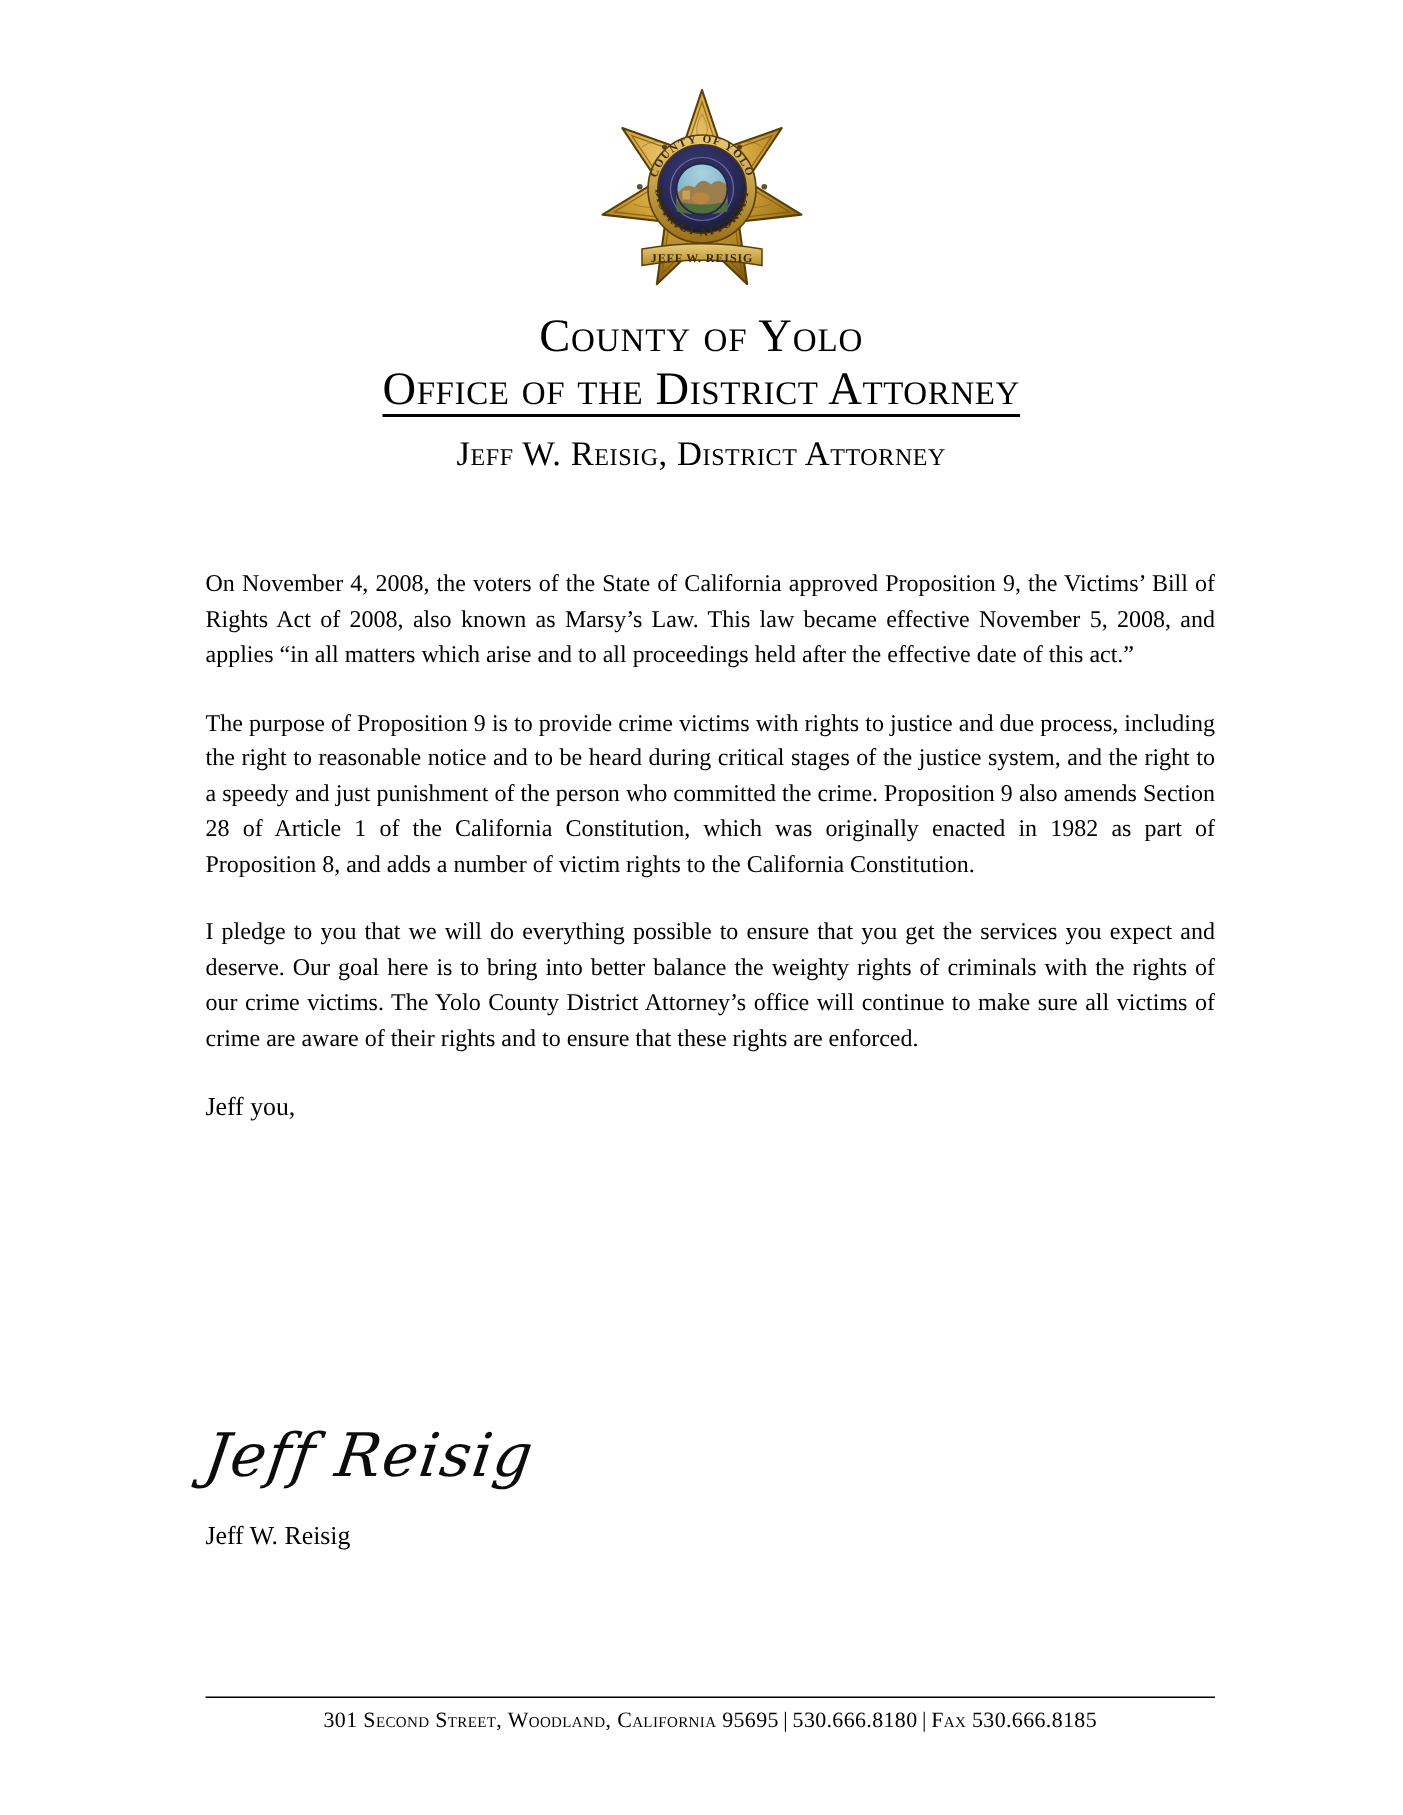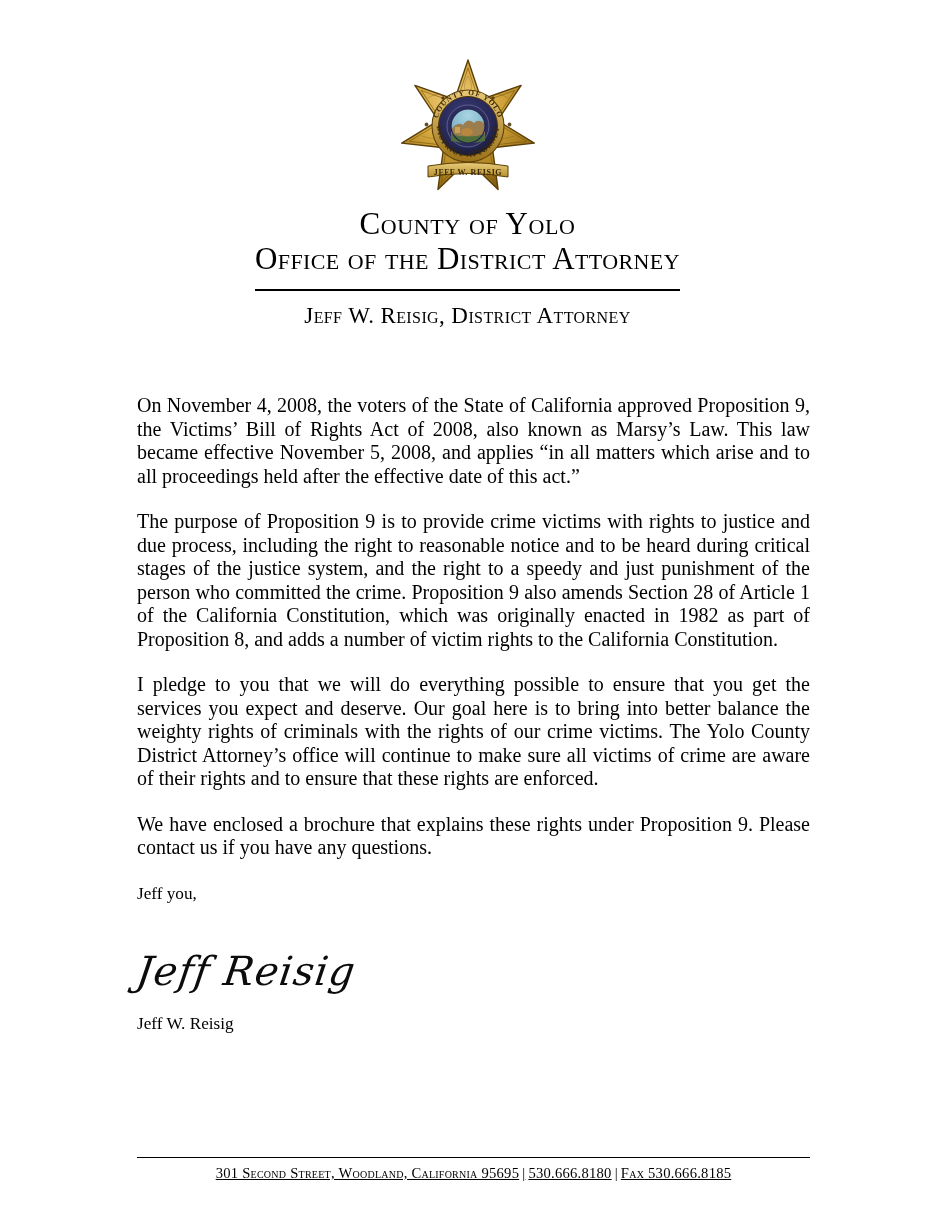--- a/index.html
+++ b/index.html
@@ -56,45 +56,45 @@
     margin: 0 0 4px 0;
     white-space: nowrap;
   }
   .lh-line2 {
     font-size: 31px;
     font-variant: small-caps;
     letter-spacing: 0.4px;
     margin: 0 0 2px 0;
     display: inline-block;
     border-bottom: 2.5px solid #000;
-    padding-bottom: 15px;
+    padding-bottom: 2px;
     white-space: nowrap;
   }
   .lh-line2-wrap { margin: 0 0 6px 0; }
   .lh-line3 {
     font-size: 23px;
     font-variant: small-caps;
     letter-spacing: 0.4px;
     margin: 11px;
     white-space: nowrap;
   }
 
   
   .body-block {
     position: absolute;
     left: 137px;
     top: 378px;
     width: 673px;
   }
   .para {
-    font-size: 20px;
+    font-size: 16px;
     line-height: 23.5px;
     text-align: justify;
     text-justify: inter-word;
-    margin: 16px 0 22px 0;
+    margin: 0 0 22px 0;
   }
   .thanks {
     font-size: 17.2px;
     line-height: 23.5px;
     text-align: left;
     margin: 0;
   }
 
   
   .signature-area {
@@ -121,24 +121,23 @@
     top: 1013px;
     font-size: 17.2px;
     line-height: 22.5px;
   }
   .sig-name-block div { white-space: nowrap; }
 
   
   .footer {
     position: absolute;
     left: 137px;
-    top: 1157px;
+    top: 1131px;
     width: 673px;
     text-align: center;
-    text-decoration: underline;
   }
   .footer-rule {
     width: 100%;
     height: 0;
     border-top: 1.6px solid #000;
     margin: 0 0 7px 0;
   }
   .footer-text {
     font-size: 14.6px;
     font-variant: small-caps;
@@ -250,21 +249,20 @@
     <div class="lh-line2-wrap">
       <span class="lh-line2">Office of the District Attorney</span>
     </div>
     <div class="lh-line3">Jeff W. Reisig, District Attorney</div>
   </div>
 
   <div class="body-block">
     <p class="para">On November 4, 2008, the voters of the State of California approved Proposition 9, the Victims’ Bill of Rights Act of 2008, also known as Marsy’s Law. This law became effective November 5, 2008, and applies “in all matters which arise and to all proceedings held after the effective date of this act.”</p>
     <p class="para">The purpose of Proposition 9 is to provide crime victims with rights to justice and due process, including the right to reasonable notice and to be heard during critical stages of the justice system, and the right to a speedy and just punishment of the person who committed the crime. Proposition 9 also amends Section 28 of Article 1 of the California Constitution, which was originally enacted in 1982 as part of Proposition 8, and adds a number of victim rights to the California Constitution.</p>
     <p class="para">I pledge to you that we will do everything possible to ensure that you get the services you expect and deserve. Our goal here is to bring into better balance the weighty rights of criminals with the rights of our crime victims. The Yolo County District Attorney’s office will continue to make sure all victims of crime are aware of their rights and to ensure that these rights are enforced.</p>
-    <p class="para">We have enclosed a brochure that explains these rights under Proposition 9. Please contact us if you have any questions.</p>
     <p class="thanks">Jeff you,</p>
   </div>
 
   <div class="signature-area">
     <span class="signature-script">Jeff Reisig</span>
   </div>
   <div class="sig-name-block">
     <div>Jeff W. Reisig</div>
   </div>
 

